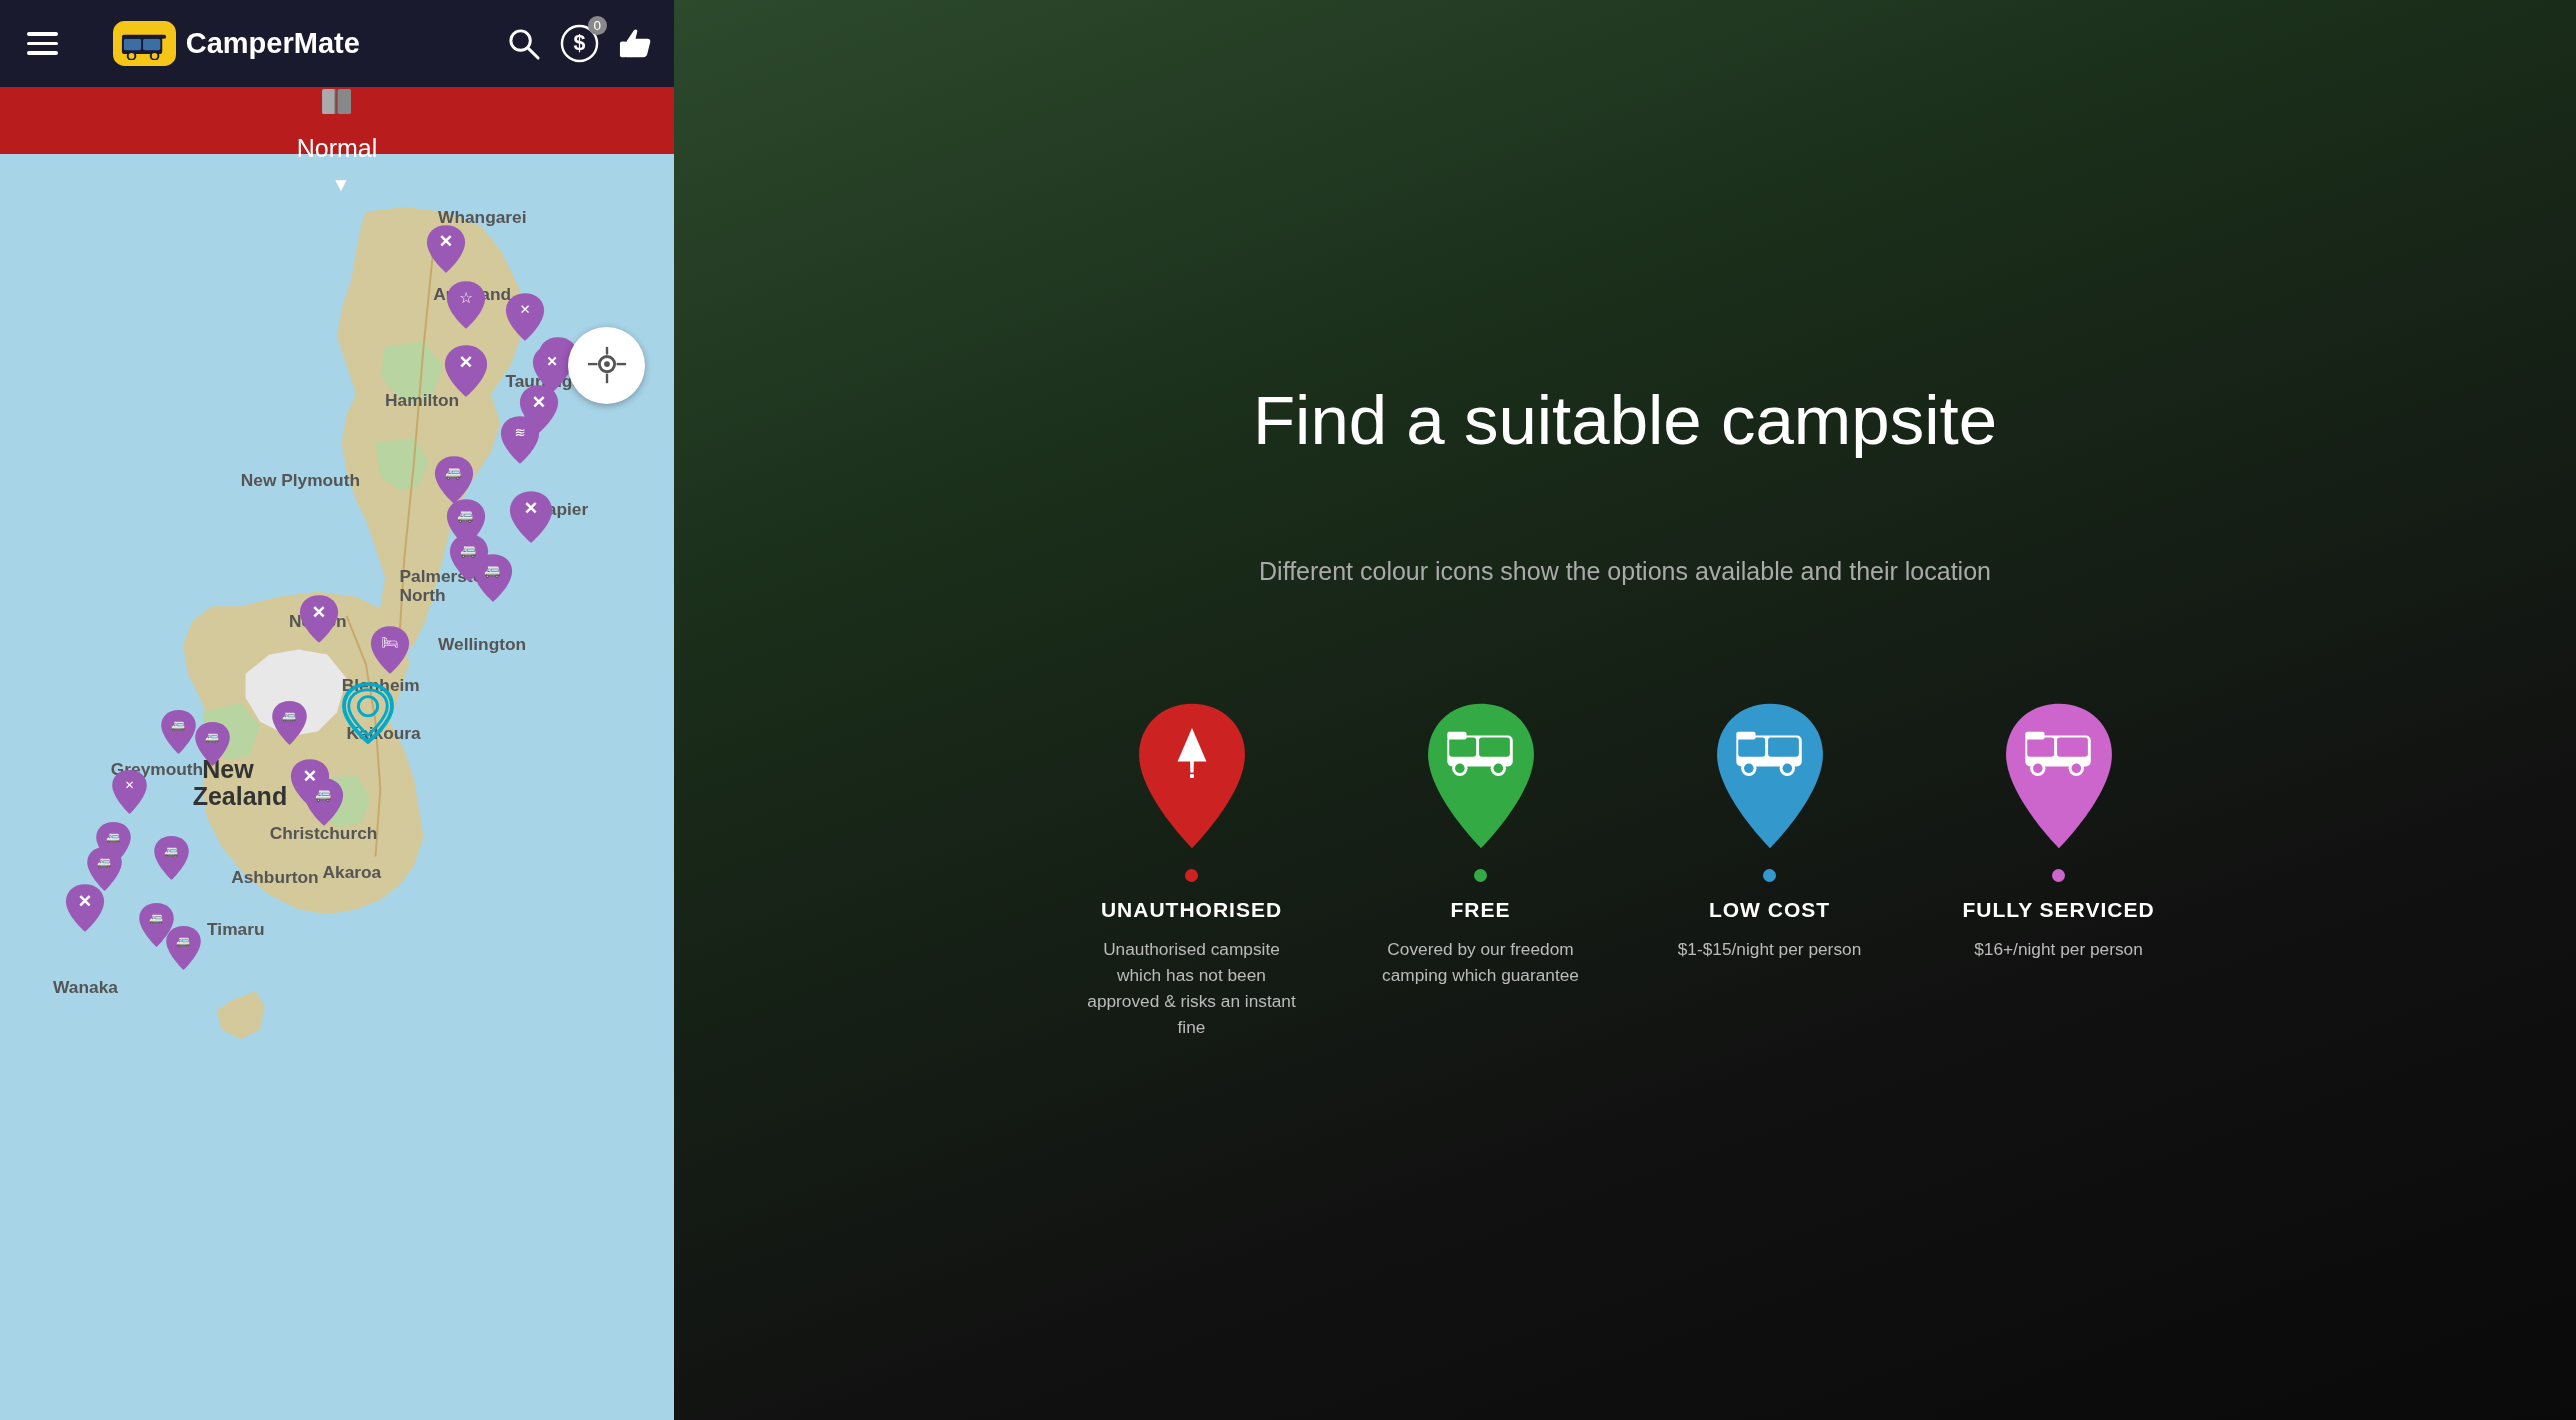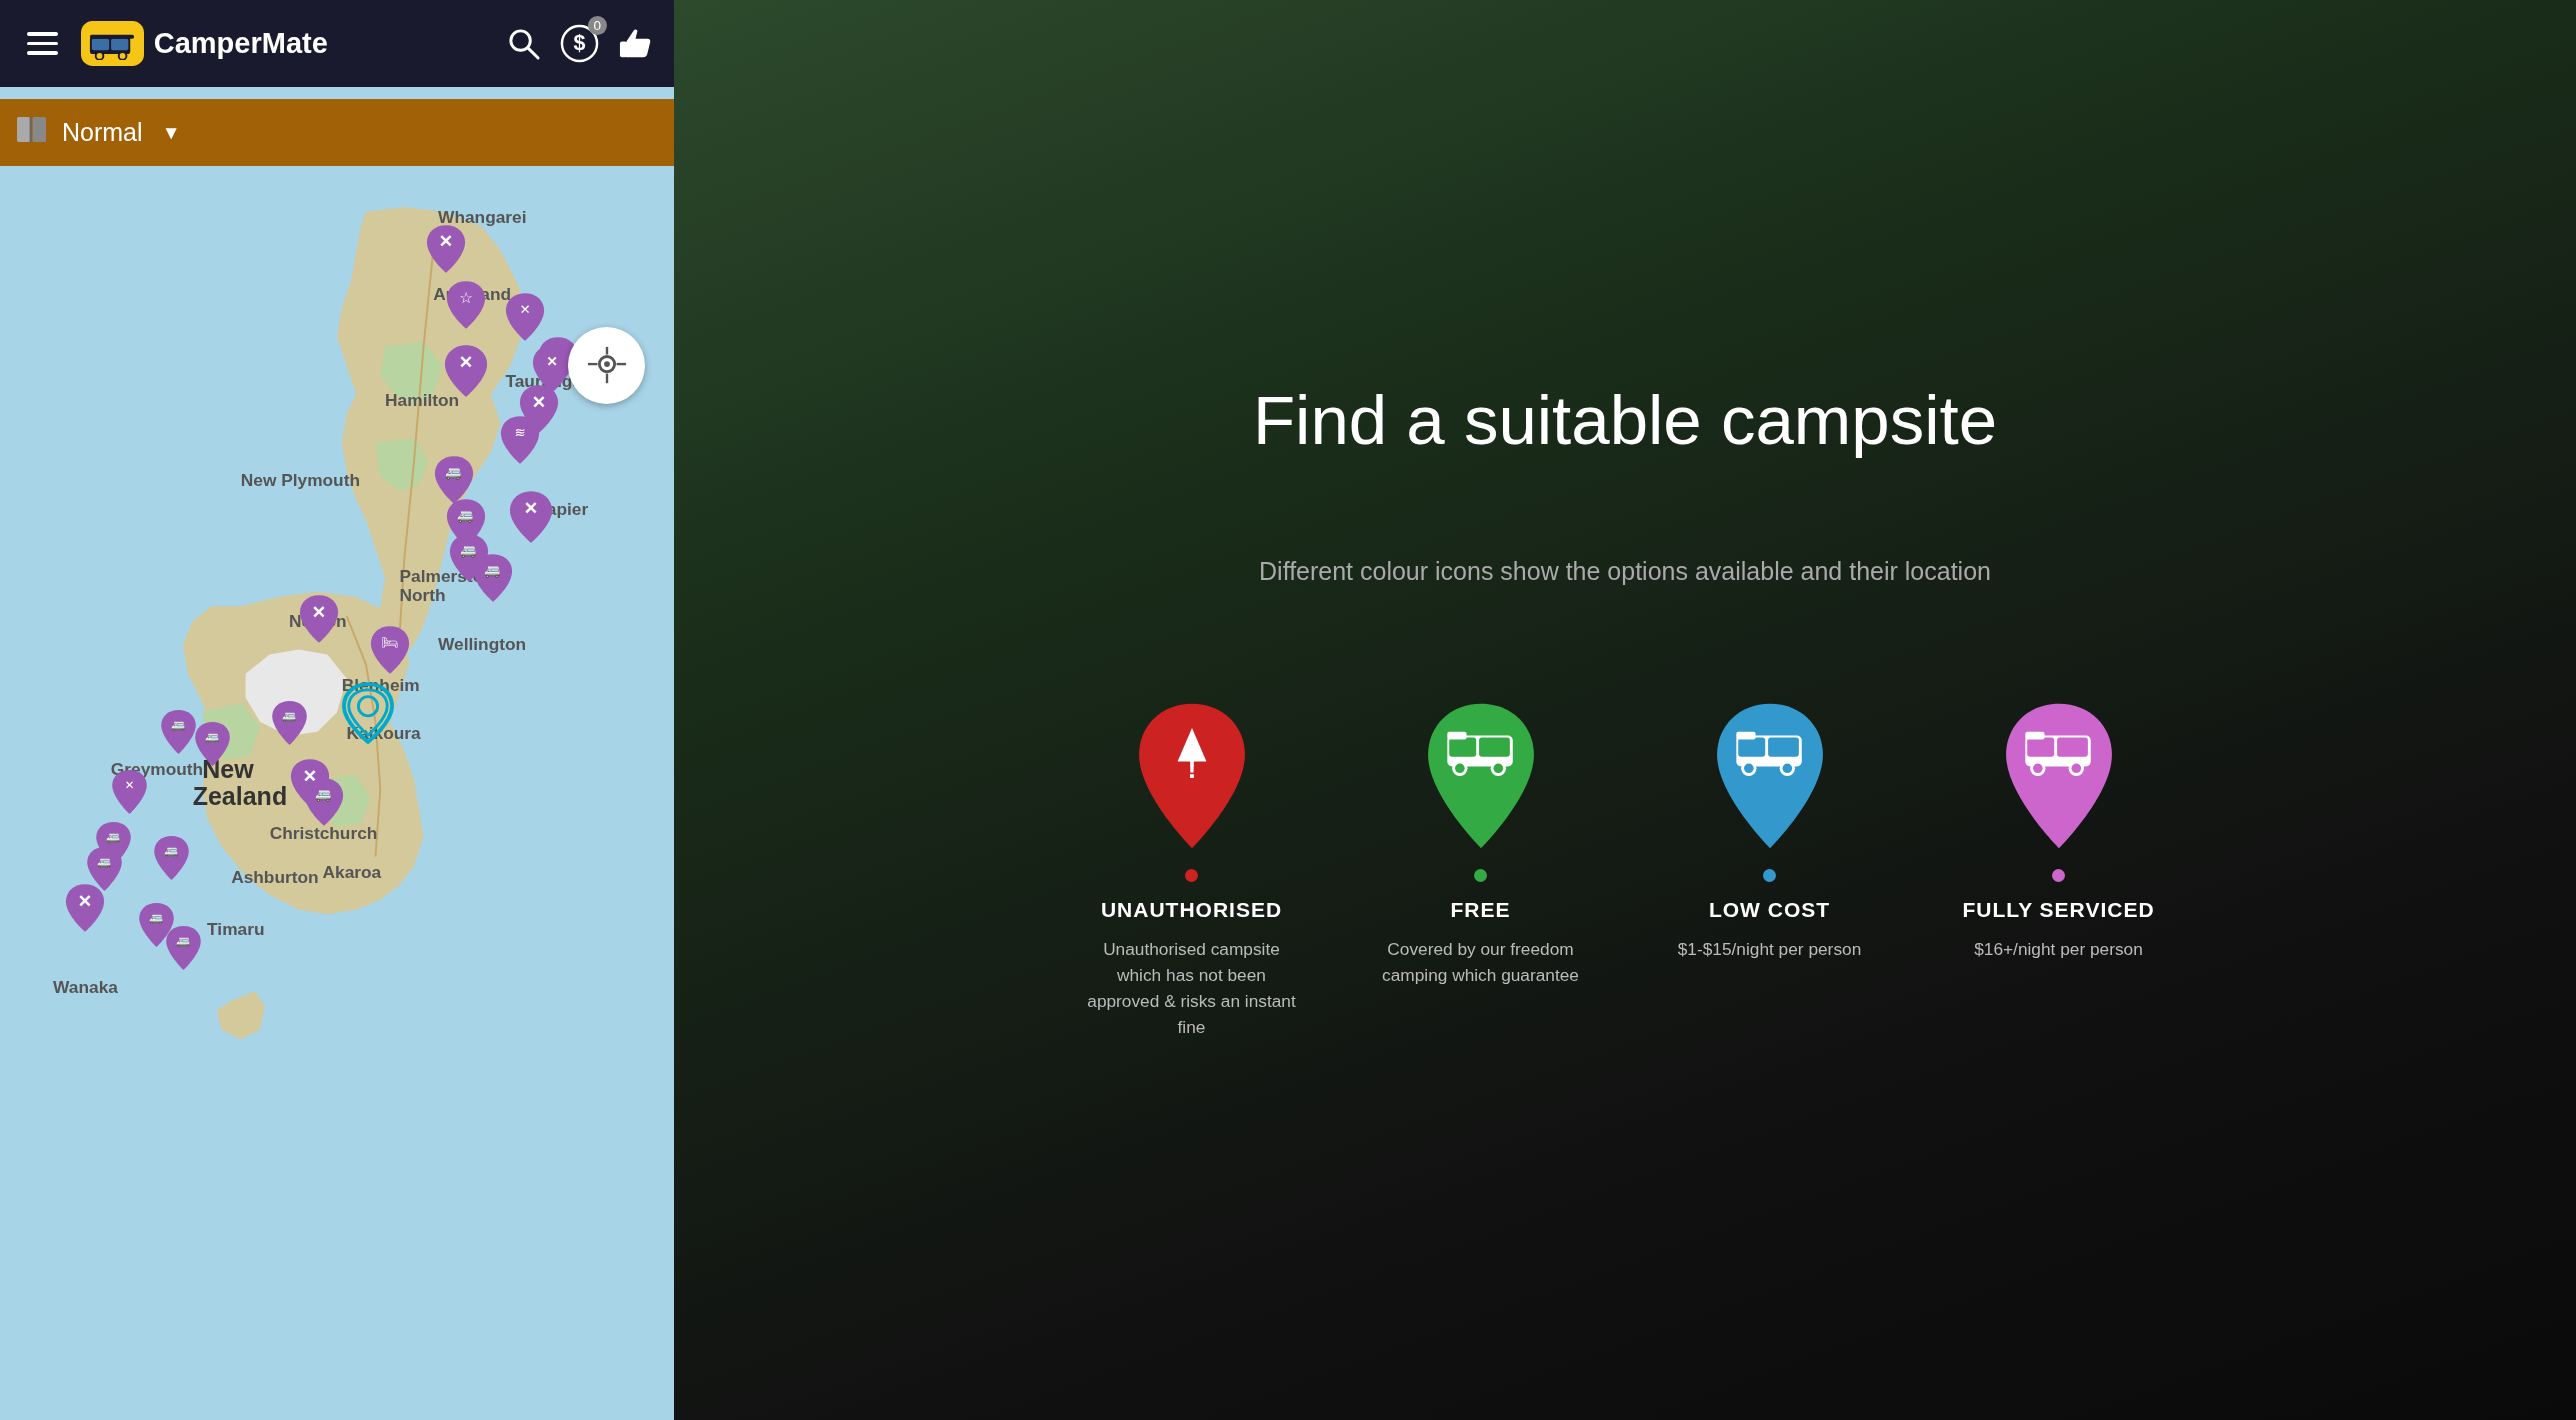--- a/index.html
+++ b/index.html
@@ -49,20 +49,21 @@
       width: 31px;
       height: 3.9px;
       background: white;
       border-radius: 1.9px;
     }
 
     .logo-container {
       display: flex;
       align-items: center;
       gap: 9.6px;
+      margin-left: 32px;
     }
 
     .logo-badge {
       background: #f5c518;
       border-radius: 11.6px;
       padding: 5.8px 7.7px;
       display: flex;
       align-items: center;
       justify-content: center;
     }
@@ -106,30 +107,31 @@
       height: 19px;
       border-radius: 50%;
       display: flex;
       align-items: center;
       justify-content: center;
     }
 
     
     .map-type-selector {
       position: absolute;
-      top: 99px;
+      top: 87px;
       left: 0;
       right: 0;
       height: 67px;
-      background: #a16207;
+      background: #b91c1c;
       display: flex;
       align-items: center;
       padding: 0 15.4px;
       gap: 11.6px;
       z-index: 99;
+      flex-direction: column;
     }
 
     .map-icon {
       color: #ccc;
       font-size: 23px;
     }
 
     .map-type-label {
       color: white;
       font-size: 25px;

